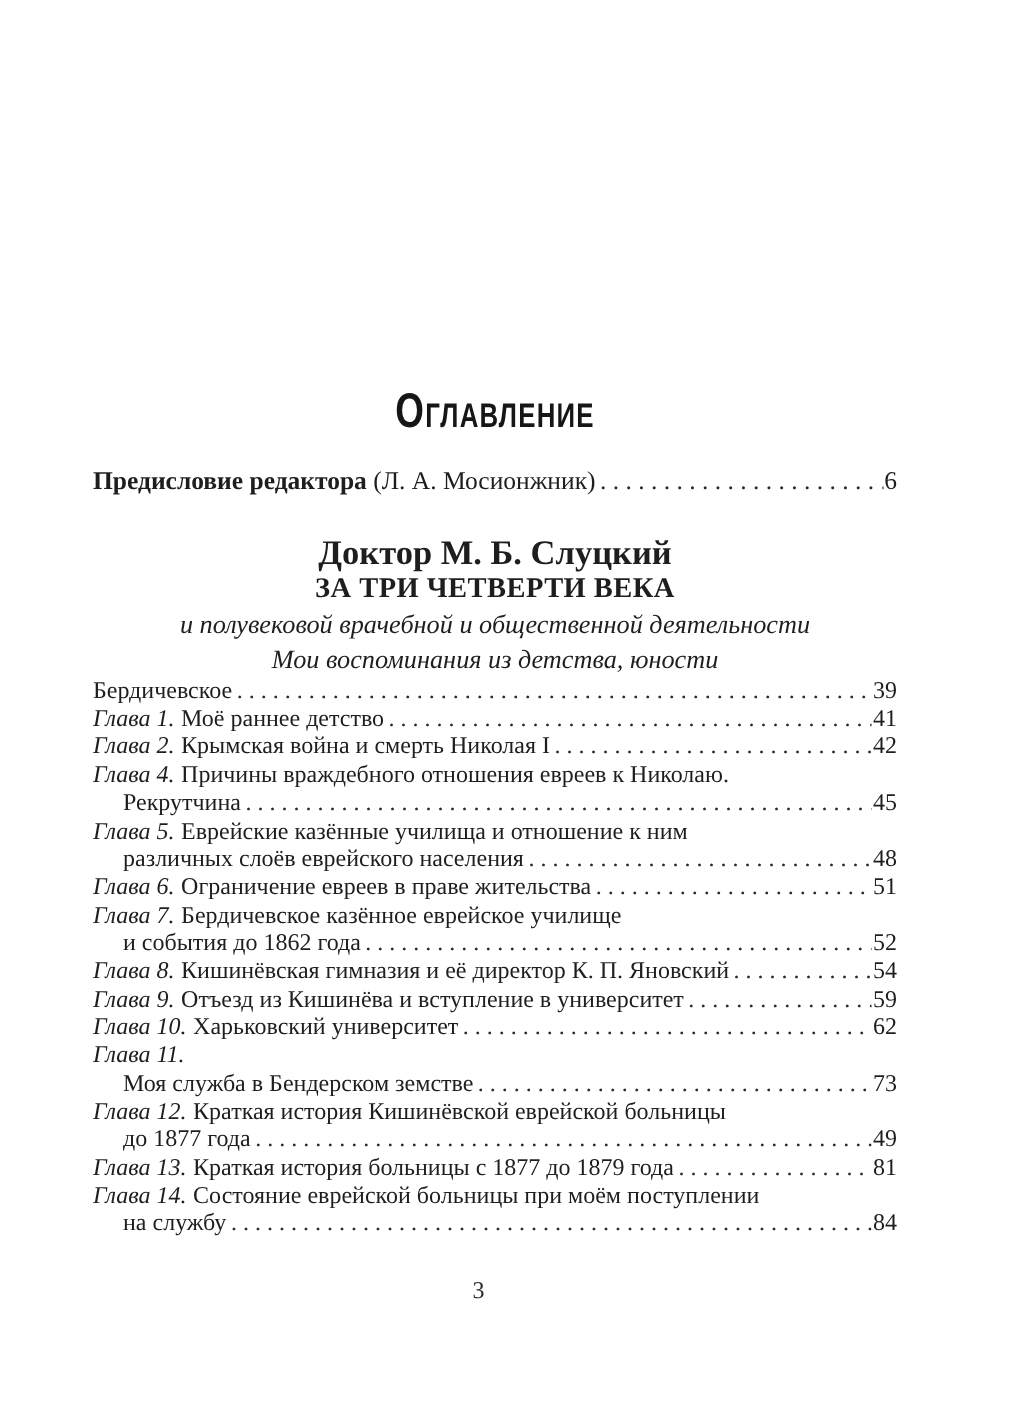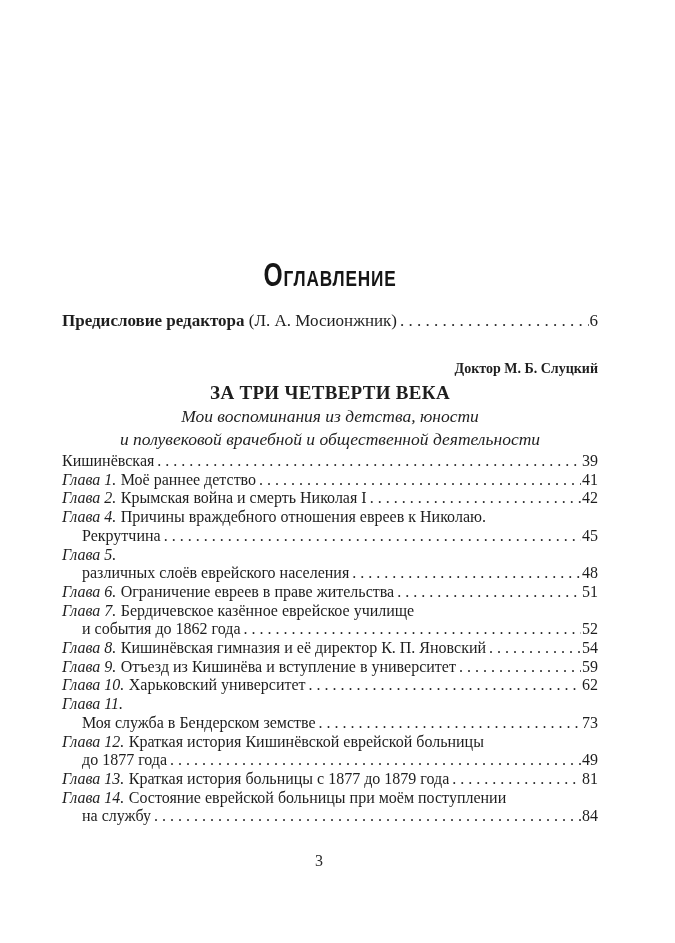--- a/index.html
+++ b/index.html
@@ -88,23 +88,22 @@
     margin-left: 0.25em;
     flex: 0 1 auto;
   }
   
   .book-heading {
     margin-top: 26px;
     text-align: center;
   }
   .bh-author {
     font-weight: bold;
-    font-size: 14px;
+    font-size: 23px;
     line-height: 23px;
-    text-align: right;
   }
   .bh-title {
     font-weight: bold;
     font-size: 19px;
     line-height: 25px;
     letter-spacing: 0.3px;
   }
   .bh-sub {
     font-style: italic;
     font-size: 17.5px;
@@ -136,28 +135,28 @@
     <div class="toc-line editor-line">
       <span class="b">Предисловие редактора</span>
       <span class="rest">(Л. А. Мосионжник)</span>
       <span class="leader"></span>
       <span class="pg">6</span>
     </div>
 
     <div class="book-heading">
       <div class="bh-author">Доктор М. Б. Слуцкий</div>
       <div class="bh-title">ЗА ТРИ ЧЕТВЕРТИ ВЕКА</div>
+      <div class="bh-sub">и полувековой врачебной и общественной деятельности</div>
       <div class="bh-sub">Мои воспоминания из детства, юности</div>
-      <div class="bh-sub">и полувековой врачебной и общественной деятельности</div>
     </div>
 
     <div class="toc-list" id="toc-entries">
         <div class="toc-entry">
           <div class="toc-line">
-            <span class="txt">Кишинёвская</span>
+            <span class="txt">Бердичевское</span>
             <span class="leader"></span>
             <span class="pg">39</span>
           </div>
         </div>
         <div class="toc-entry">
           <div class="toc-line">
             <span class="chap">Глава 1.</span>
             <span class="txt">Моё раннее детство</span>
             <span class="leader"></span>
             <span class="pg">41</span>
@@ -178,20 +177,21 @@
           </div>
           <div class="toc-line cont">
             <span class="txt">Рекрутчина</span>
             <span class="leader"></span>
             <span class="pg">45</span>
           </div>
         </div>
         <div class="toc-entry">
           <div class="toc-line">
             <span class="chap">Глава 5.</span>
+            <span class="txt">Еврейские казённые училища и отношение к ним</span>
           </div>
           <div class="toc-line cont">
             <span class="txt">различных слоёв еврейского населения</span>
             <span class="leader"></span>
             <span class="pg">48</span>
           </div>
         </div>
         <div class="toc-entry">
           <div class="toc-line">
             <span class="chap">Глава 6.</span>

